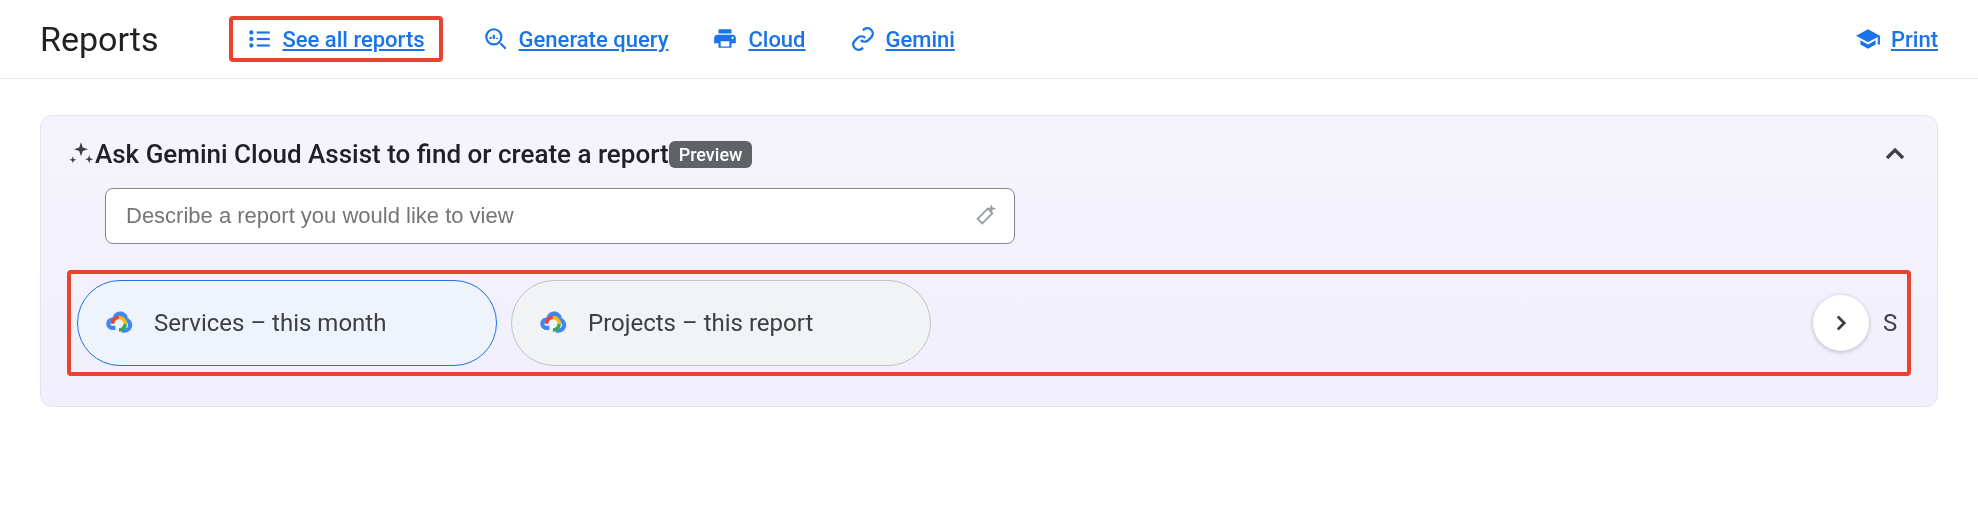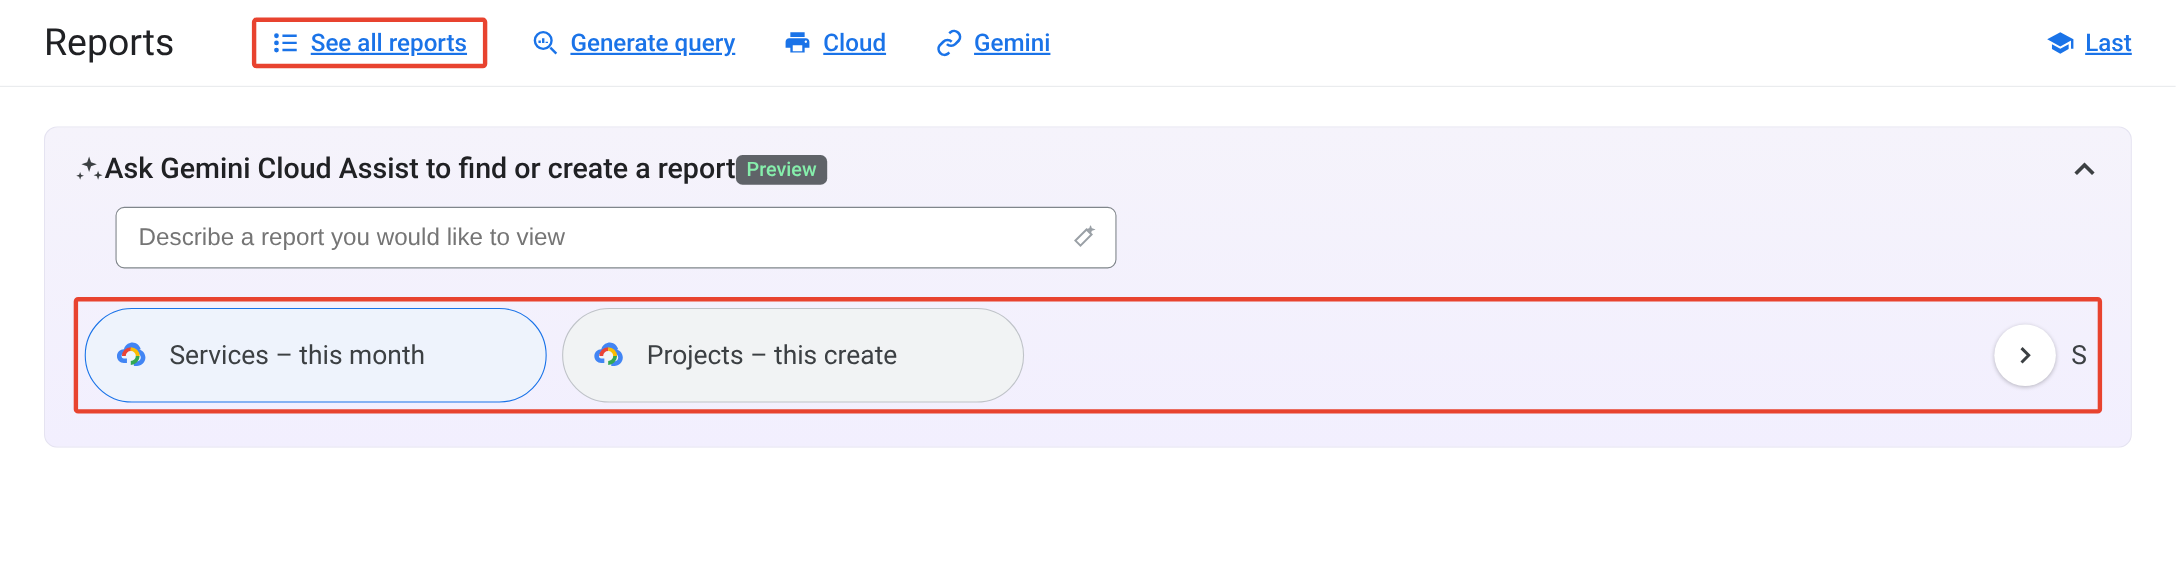--- a/index.html
+++ b/index.html
@@ -77,21 +77,21 @@
     align-items: center;
   }
   .panel-title {
     font-size: 26px;
     font-weight: 500;
     color: var(--text-dark);
   }
   .sparkle-icon { width: 28px; height: 28px; color: #3c4043; flex: 0 0 auto; }
   .badge {
     background: var(--badge-bg);
-    color: #86efac;
+    color: #ffffff;
     font-size: 18px;
     font-weight: 500;
     padding: 3px 10px;
     border-radius: 6px;
   }
   .chevron-up {
     margin-left: auto;
     width: 32px;
     height: 32px;
     color: #3c4043;
@@ -223,21 +223,21 @@
       </div>
     </div>
 
     <div class="spacer"></div>
 
     <div class="action">
       <svg viewBox="0 0 24 24" fill="currentColor">
         <path d="M12 3L1 9l11 6 9-4.91V17h2V9L12 3z"></path>
         <path d="M5 13.18v4L12 21l7-3.82v-4L12 17l-7-3.82z"></path>
       </svg>
-      <span>Last</span>
+      <span>Print</span>
     </div>
   </div>
 
   <div class="panel-wrap">
     <div class="panel">
       <div class="panel-header">
         <svg class="sparkle-icon" viewBox="0 0 24 24" fill="currentColor">
           <path d="M12 2l1.5 4.5L18 8l-4.5 1.5L12 14l-1.5-4.5L6 8l4.5-1.5L12 2zM19 13l.9 2.6L22.5 16.5l-2.6.9L19 20l-.9-2.6L15.5 16.5l2.6-.9L19 13zM5 14l.75 2.25L8 17l-2.25.75L5 20l-.75-2.25L2 17l2.25-.75L5 14z"></path>
         </svg>
         <div class="panel-title">Ask Gemini Cloud Assist to find or create a report</div>
@@ -269,21 +269,21 @@
         </div>
 
 
         <div class="chip">
           <svg class="cloud-logo" viewBox="0 0 48 40">
             <path d="M34 12c-2-6-8-10-14-8-4 1-7 4-8 8-5 0-9 4-9 9s4 9 9 9h4v-6h-4c-2 0-3-1-3-3s1-3 3-3c1-5 6-8 11-6 3 1 5 3 6 6 3 0 5 2 5 5s-2 5-5 5h-4v6h4c6 0 11-5 11-11 0-5-3-9-8-11z" fill="#4285F4"></path>
             <path d="M12 21c0-5 4-9 9-9" fill="none" stroke="#EA4335" stroke-width="5"></path>
             <path d="M21 12c5 0 9 4 9 9" fill="none" stroke="#FBBC04" stroke-width="5"></path>
             <path d="M30 21c0 5-4 9-9 9" fill="none" stroke="#34A853" stroke-width="5"></path>
           </svg>
-          <span>Projects – this create</span>
+          <span>Projects – this report</span>
         </div>
 
         <div class="scroll-btn">
           <svg viewBox="0 0 24 24" fill="none" stroke="#3c4043" stroke-width="2.5">
             <polyline points="9 6 15 12 9 18"></polyline>
           </svg>
         </div>
         <div class="peek">S</div>
       </div>
     </div>

